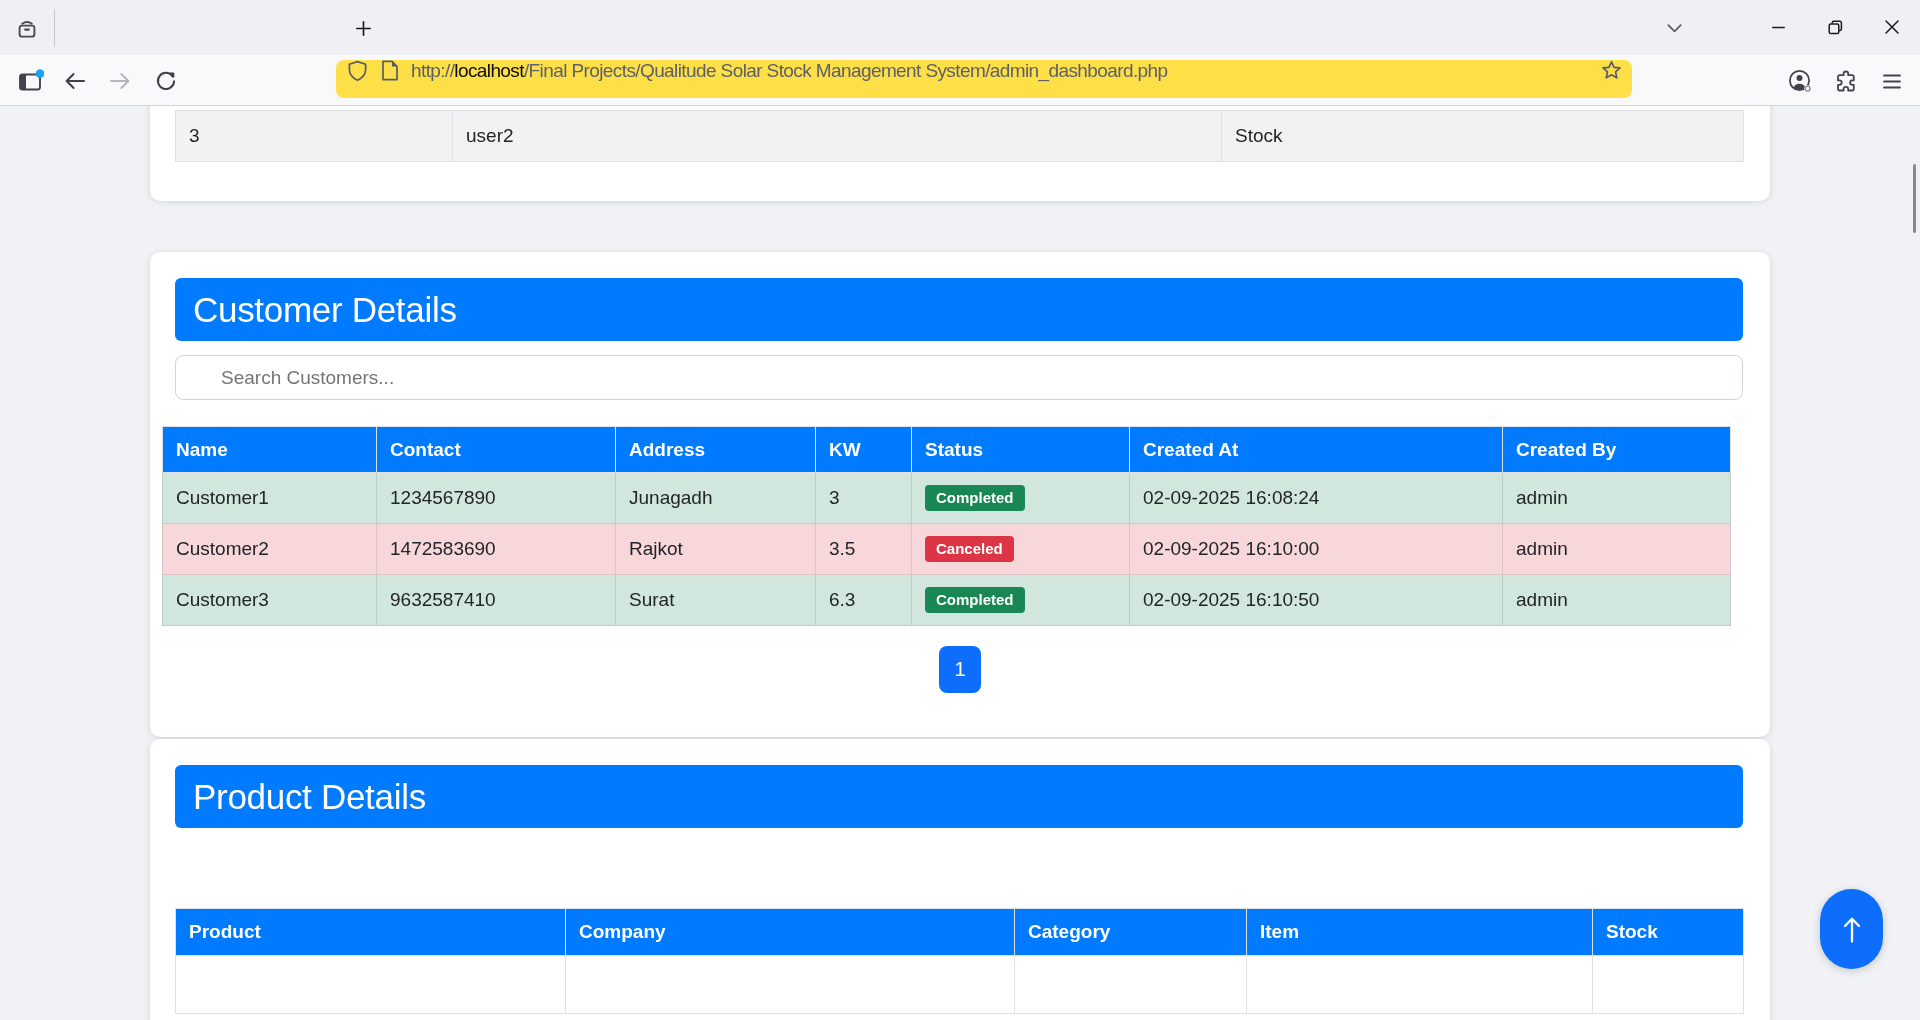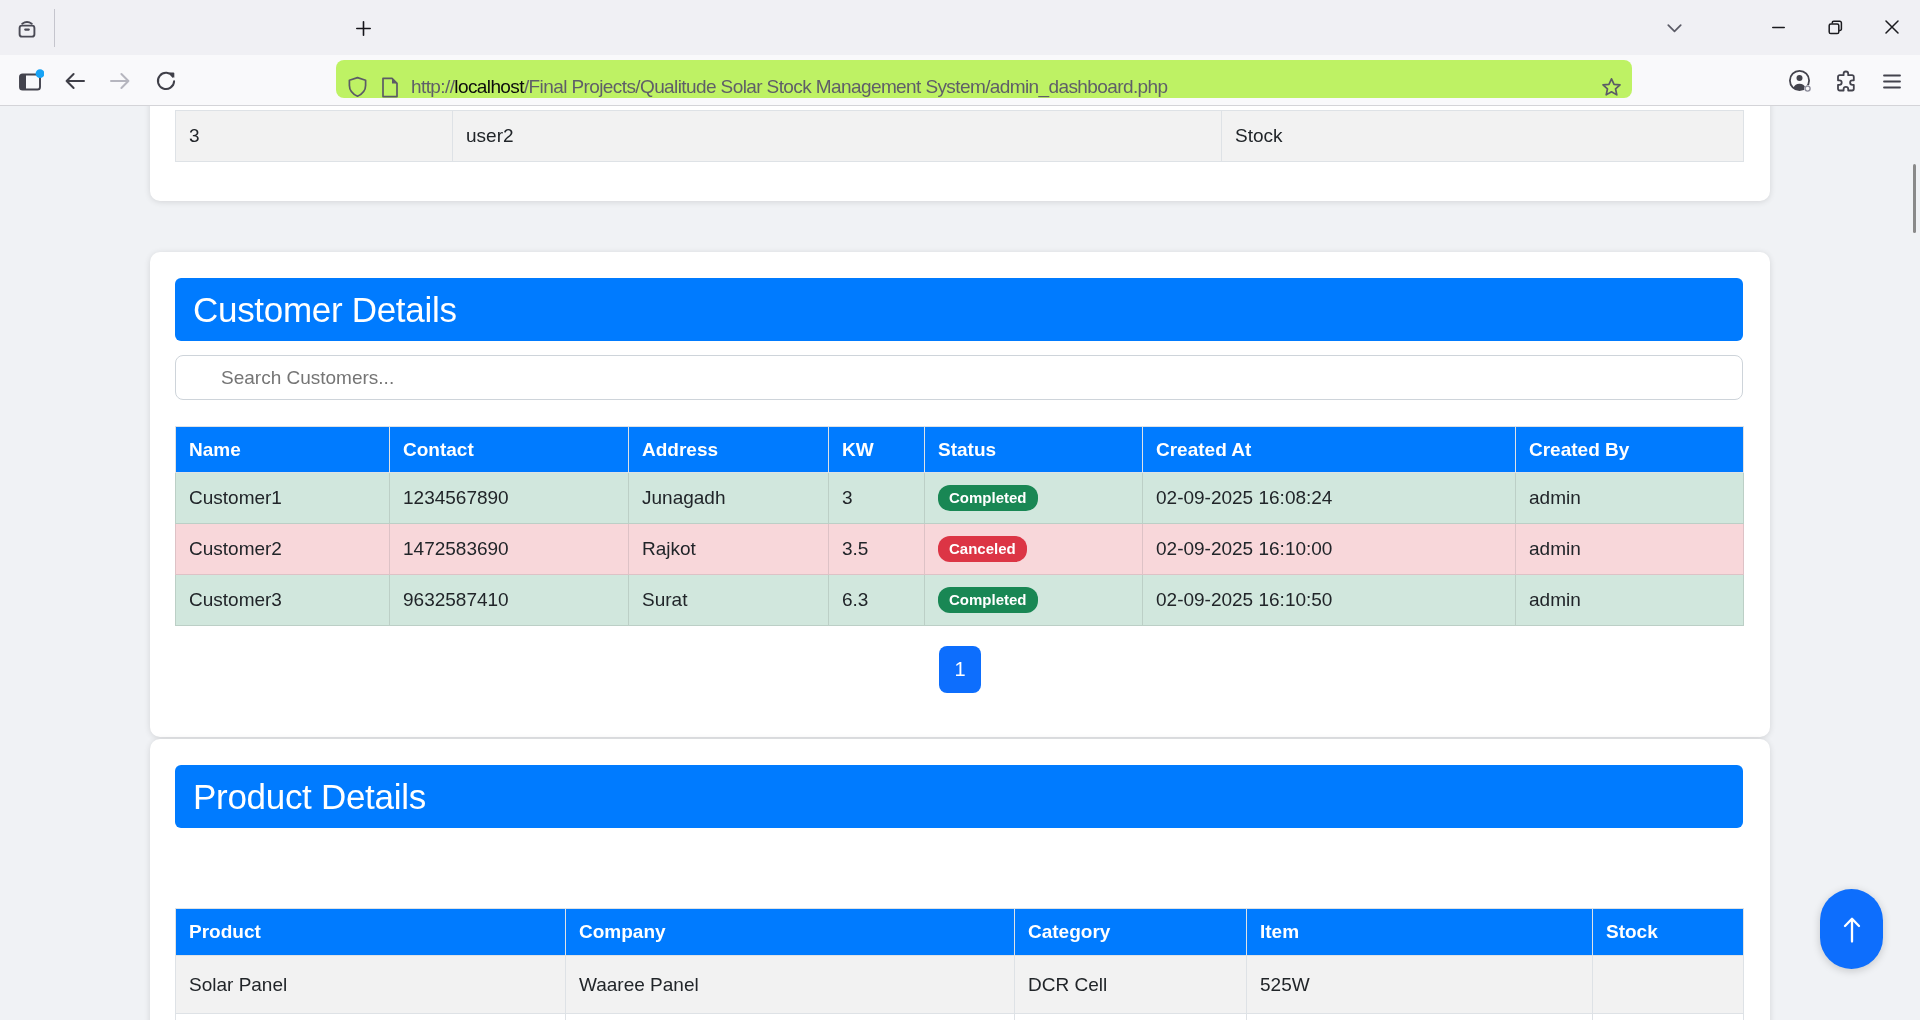--- a/index.html
+++ b/index.html
@@ -24,21 +24,21 @@
   .win-btn { position:absolute; top:8px; width:40px; height:38px; color:#1b1b1f; display:flex; align-items:center; justify-content:center; }
   .win-min { left:1758px; } .win-max { left:1815px; } .win-close { left:1872px; }
 
   
   .navicon { position:absolute; top:10px; width:32px; height:32px; display:flex; align-items:center; justify-content:center; }
   .sidebar-btn { left:15px; color:#43434d; }
   .back-btn { left:59px; color:#3f3f48; }
   .fwd-btn { left:104px; color:#b6b6bf; }
   .reload-btn { left:150px; color:#3f3f48; }
 
-  .urlbar { position:absolute; left:336px; top:5px; width:1296px; height:38px; background:#bef264; border-radius:8px; display:flex; align-items:flex-end; }
+  .urlbar { position:absolute; left:336px; top:5px; width:1296px; height:38px; background:#fde047; border-radius:8px; display:flex; align-items:flex-start; }
   .urlbar .shield { margin-left:11px; color:#5b5b66; display:flex; }
   .urlbar .pageinfo { margin-left:13px; color:#5b5b66; display:flex; }
   .url-text { margin-left:12px; font-size:19px; white-space:nowrap; overflow:hidden; flex:1 1 auto; letter-spacing:-0.6px; }
   .url-text .dim { color:#5f5f68; } .url-text .host { color:#0c0c0d; }
   .urlbar .star { margin-right:10px; color:#5b5b66; display:flex; flex:0 0 auto; }
 
   .account-btn { left:1784px; color:#43434d; }
   .ext-btn { left:1830px; color:#43434d; }
   .menu-btn { left:1876px; color:#43434d; }
 
@@ -54,26 +54,26 @@
   th, td { border:1px solid #dee2e6; font-size:19px; color:#212529; padding:0 0 0 13px; text-align:left; overflow:hidden; white-space:nowrap; vertical-align:middle; }
   thead th { background:#007bff; color:#fff; font-weight:bold; height:46px; }
 
   .users-table { position:absolute; left:25px; top:209px; }
   .users-table td { height:51px; background:#f2f2f2; }
 
   .section-header { position:absolute; left:25px; width:1568px; height:63px; background:#007bff; border-radius:6px; color:#fff; font-size:35px; letter-spacing:-0.3px; display:flex; align-items:center; padding-left:18px; top:26px; }
   .search-input { position:absolute; left:25px; top:103px; width:1568px; height:45px; border:1px solid #ced4da; border-radius:8px; background:#fff; font-family:"Liberation Sans",sans-serif; font-size:19px; color:#212529; padding:0 12px 0 45px; outline:none; }
   .search-input::placeholder { color:#757575; opacity:1; }
 
-  .cust-table { position:absolute; left:25px; top:174px; }
+  .cust-table { position:absolute; left:12px; top:174px; }
   .cust-table td { height:51px; }
   tr.row-success td { background:#d1e7dd; border-color:#bccfc6; }
   tr.row-danger td { background:#f8d7da; border-color:#ddc2c6; }
 
-  .badge { display:inline-block; padding:5px 11px; border-radius:12px; font-size:15px; font-weight:bold; color:#fff; line-height:1.05; }
+  .badge { display:inline-block; padding:5px 11px; border-radius:4px; font-size:15px; font-weight:bold; color:#fff; line-height:1.05; }
   .badge-success { background:#198754; }
   .badge-danger { background:#dc3545; }
 
   .pagination { position:absolute; left:789px; top:394px; width:42px; height:47px; background:#0d6efd; border-radius:8px; color:#fff; font-size:20px; display:flex; align-items:center; justify-content:center; }
 
   .prod-table { position:absolute; left:25px; top:169px; }
   .prod-table thead th { height:47px; }
   .prod-table td { height:58px; background:#f2f2f2; }
   .prod-table tr.row-plain td { background:#ffffff; }
 
@@ -283,27 +283,20 @@
       <thead>
         <tr>
           <th>Product</th>
           <th>Company</th>
           <th>Category</th>
           <th>Item</th>
           <th>Stock</th>
         </tr>
       </thead>
       <tbody>
-        <tr>
-          <td>Solar Panel</td>
-          <td>Waaree Panel</td>
-          <td>DCR Cell</td>
-          <td>525W</td>
-          <td></td>
-        </tr>
         <tr class="row-plain">
           <td></td>
           <td></td>
           <td></td>
           <td></td>
           <td></td>
         </tr>
       </tbody>
     </table>
   </div>

